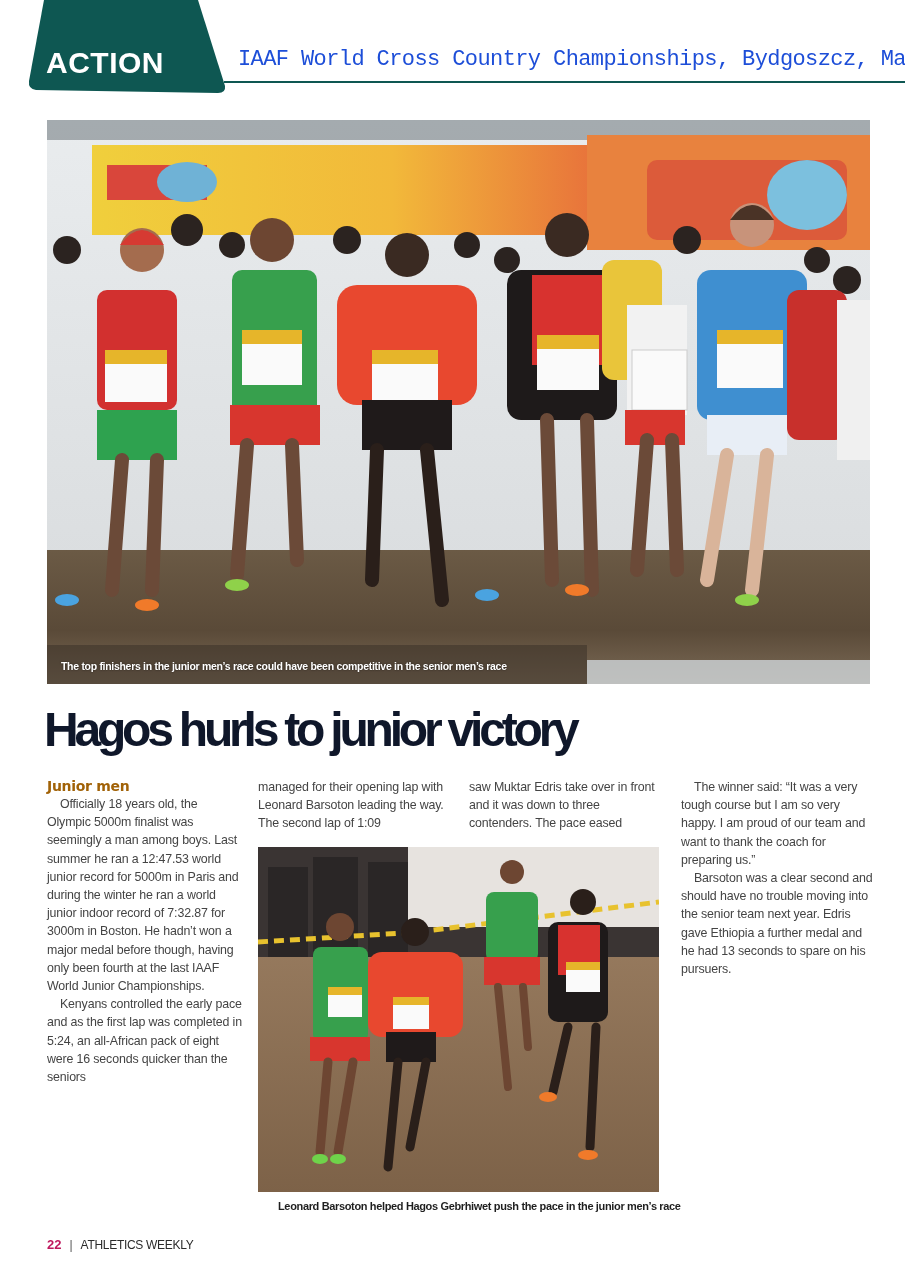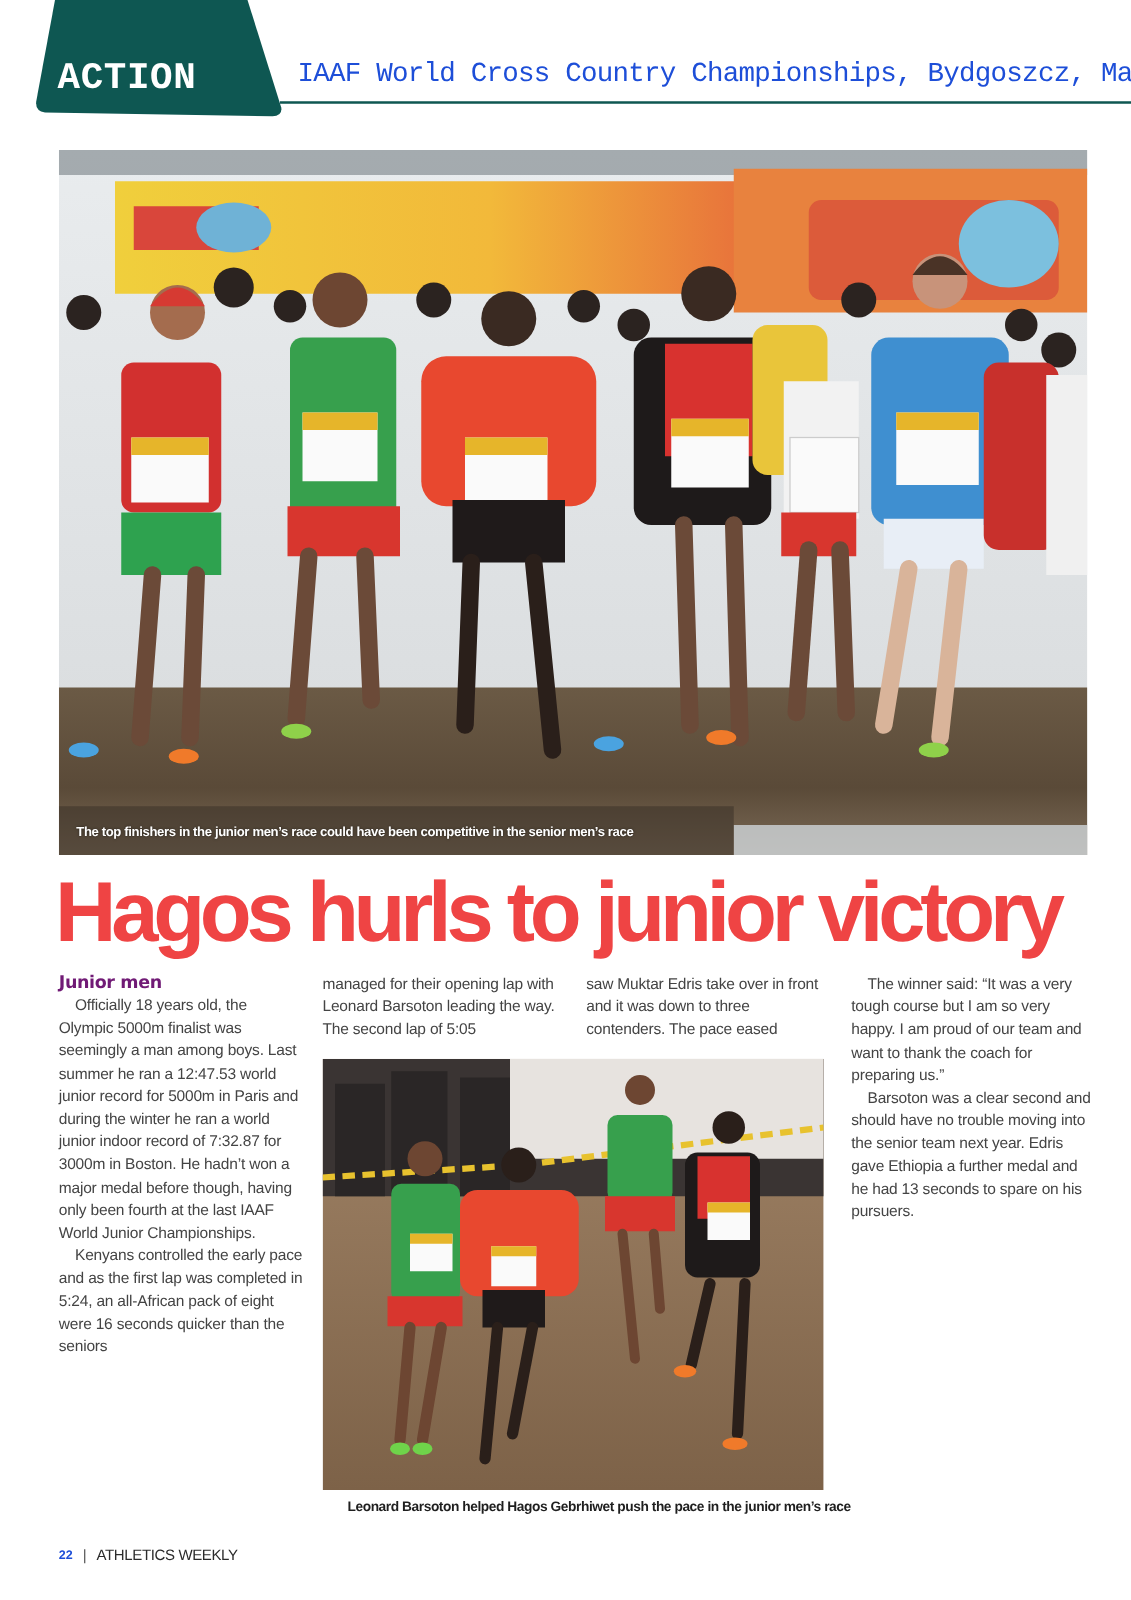--- a/index.html
+++ b/index.html
@@ -6,21 +6,21 @@
   html, body { width: 905px; height: 1280px; background: #ffffff; overflow: hidden; }
   body { position: relative; font-family: "Liberation Sans", sans-serif; color: #3a3a3a; }
 
   
   .section-badge {
     position: absolute; left: 28px; top: 0; width: 198px; height: 94px;
   }
   .section-badge svg { position: absolute; left: 0; top: 0; }
   .section-badge .badge-text {
     position: absolute; left: 18px; top: 46px; width: 170px;
-    font-family: Liberation Mono, monospace; font-weight: bold; font-size: 30px;
+    font-family: Liberation Sans, sans-serif; font-weight: bold; font-size: 30px;
     color: #ffffff; letter-spacing: 0.5px;
   }
   .header-rule {
     position: absolute; left: 224px; top: 81px; width: 681px; height: 2px; background: #0e5752;
   }
   .header-title {
     position: absolute; left: 238px; top: 47px;
     font-family: Liberation Mono, monospace;
     font-size: 22px; color: #1d4ed8; letter-spacing: -0.6px; white-space: nowrap;
   }
@@ -37,46 +37,46 @@
   .inline-photo { left: 258px; top: 847px; width: 401px; height: 345px; }
   .inline-caption {
     position: absolute; left: 258px; top: 1200px; width: 410px;
     font-size: 11px; font-weight: bold; color: #1f1f1f; letter-spacing: -0.35px; white-space: nowrap; padding-left: 20px;
   }
 
   
   .headline {
     position: absolute; left: 44px; top: 690px; width: 830px;
     font-family: "Liberation Sans", sans-serif; font-weight: bold;
-    font-size: 68px; line-height: 80px; color: #ef4444;
+    font-size: 48px; line-height: 80px; color: #0f172a;
     letter-spacing: -4.2px; white-space: nowrap;
   }
 
   
   .col {
     position: absolute; font-size: 12.4px; line-height: 18.2px; color: #444444;
     letter-spacing: -0.15px;
   }
   .col p { text-indent: 0; }
   .col p.indent { text-indent: 13px; }
   .col-1 { left: 47px; top: 777px; width: 195px; }
   .col-2 { left: 258px; top: 778px; width: 195px; }
   .col-3 { left: 469px; top: 778px; width: 195px; }
   .col-4 { left: 681px; top: 778px; width: 195px; }
   .subhead {
     font-family: "DejaVu Sans", sans-serif; font-weight: bold; font-size: 14px;
-    line-height: 18px; color: #701a75; letter-spacing: -0.3px;
+    line-height: 18px; color: #a16207; letter-spacing: -0.3px;
   }
 
   
   .footer {
     position: absolute; left: 47px; top: 1237px; font-size: 12px; color: #2b2b2b;
     white-space: nowrap; display: flex; align-items: center;
   }
-  .page-num { color: #1d4ed8; font-weight: bold; font-size: 10px; }
+  .page-num { color: #be185d; font-weight: bold; font-size: 13px; }
   .footer-sep { margin: 0 8px; color: #555; }
   .footer-pub { letter-spacing: -0.3px; text-align: right; }
 </style>
 </head>
 <body>
 
 <div class="section-badge">
   <svg width="198" height="94" viewBox="0 0 198 94">
     <path d="M16 0 L170 0 L197 86 Q198 93 190 93 L8 90 Q0 89 1 81 Z" fill="#0e5752"></path>
   </svg>
@@ -208,21 +208,21 @@
 
 <h1 class="headline">Hagos hurls to junior victory</h1>
 
 <div class="col col-1">
   <div class="subhead">Junior men</div>
   <p class="indent">Officially 18 years old, the Olympic 5000m finalist was seemingly a man among boys. Last summer he ran a 12:47.53 world junior record for 5000m in Paris and during the winter he ran a world junior indoor record of 7:32.87 for 3000m in Boston. He hadn’t won a major medal before though, having only been fourth at the last IAAF World Junior Championships.</p>
   <p class="indent">Kenyans controlled the early pace and as the first lap was completed in 5:24, an all-African pack of eight were 16 seconds quicker than the seniors</p>
 </div>
 
 <div class="col col-2">
-  <p>managed for their opening lap with Leonard Barsoton leading the way. The second lap of 5:05</p>
+  <p>managed for their opening lap with Leonard Barsoton leading the way. The second lap of 1:09</p>
 </div>
 <div class="col col-3">
   <p>saw Muktar Edris take over in front and it was down to three contenders. The pace eased</p>
 </div>
 
 <div class="photo inline-photo">
   <svg width="401" height="345" viewBox="0 0 401 345">
     <defs>
       <linearGradient id="dirt" x1="0" y1="0" x2="0" y2="1">
         <stop offset="0" stop-color="#a08366"></stop>

